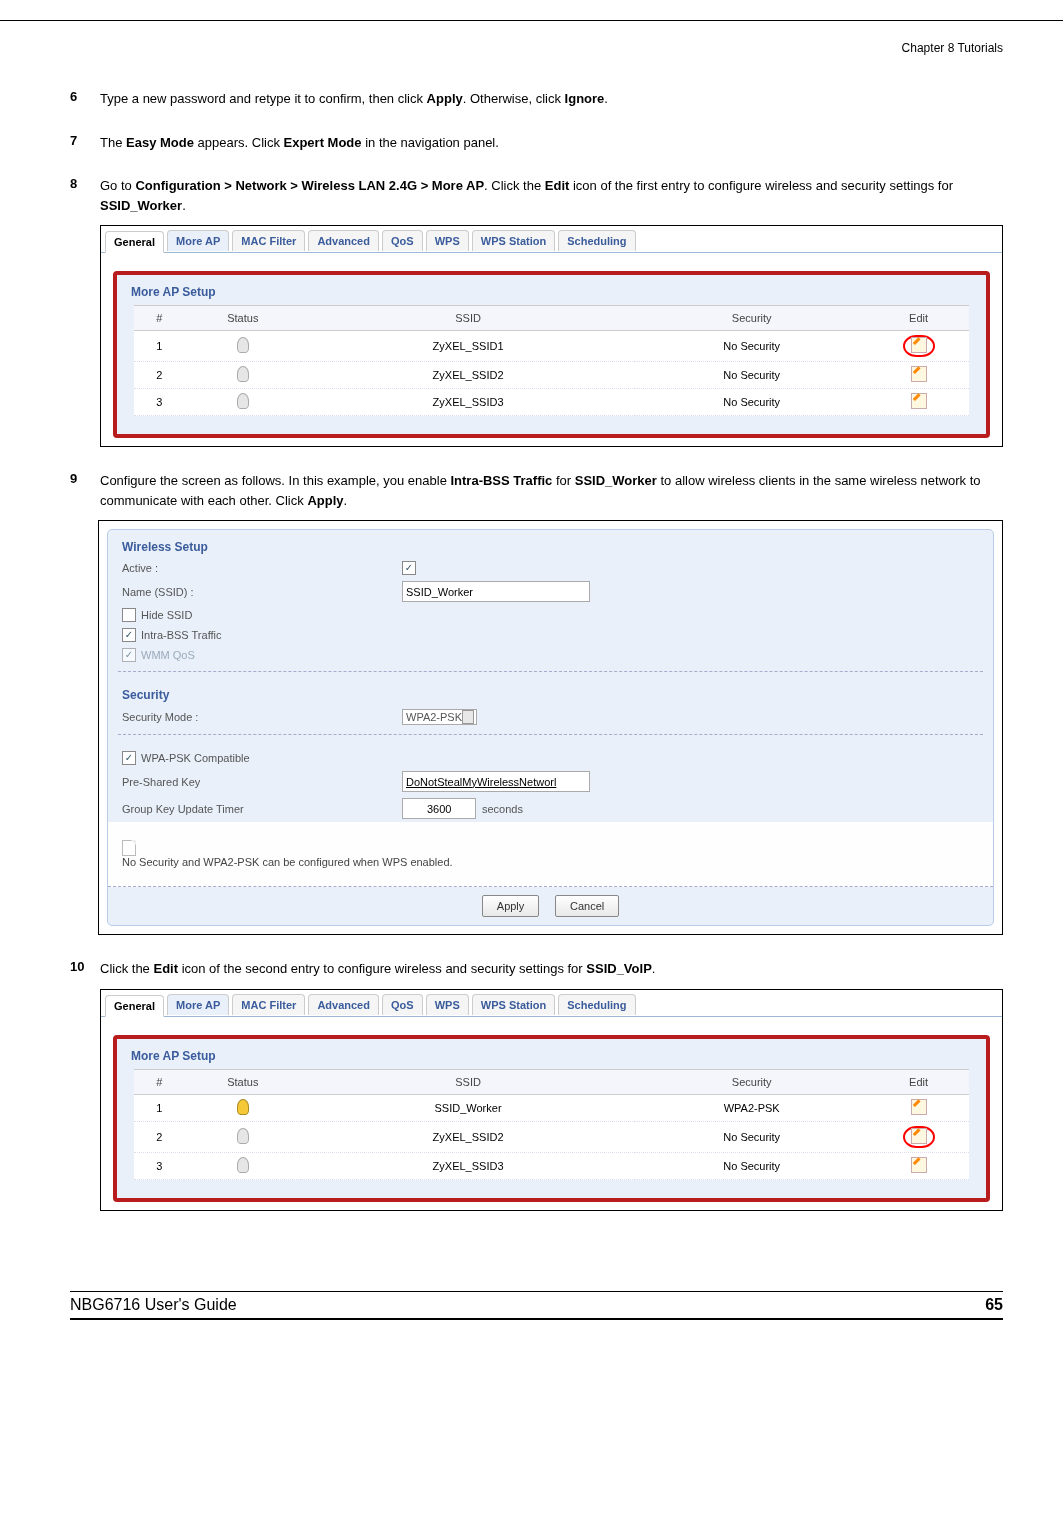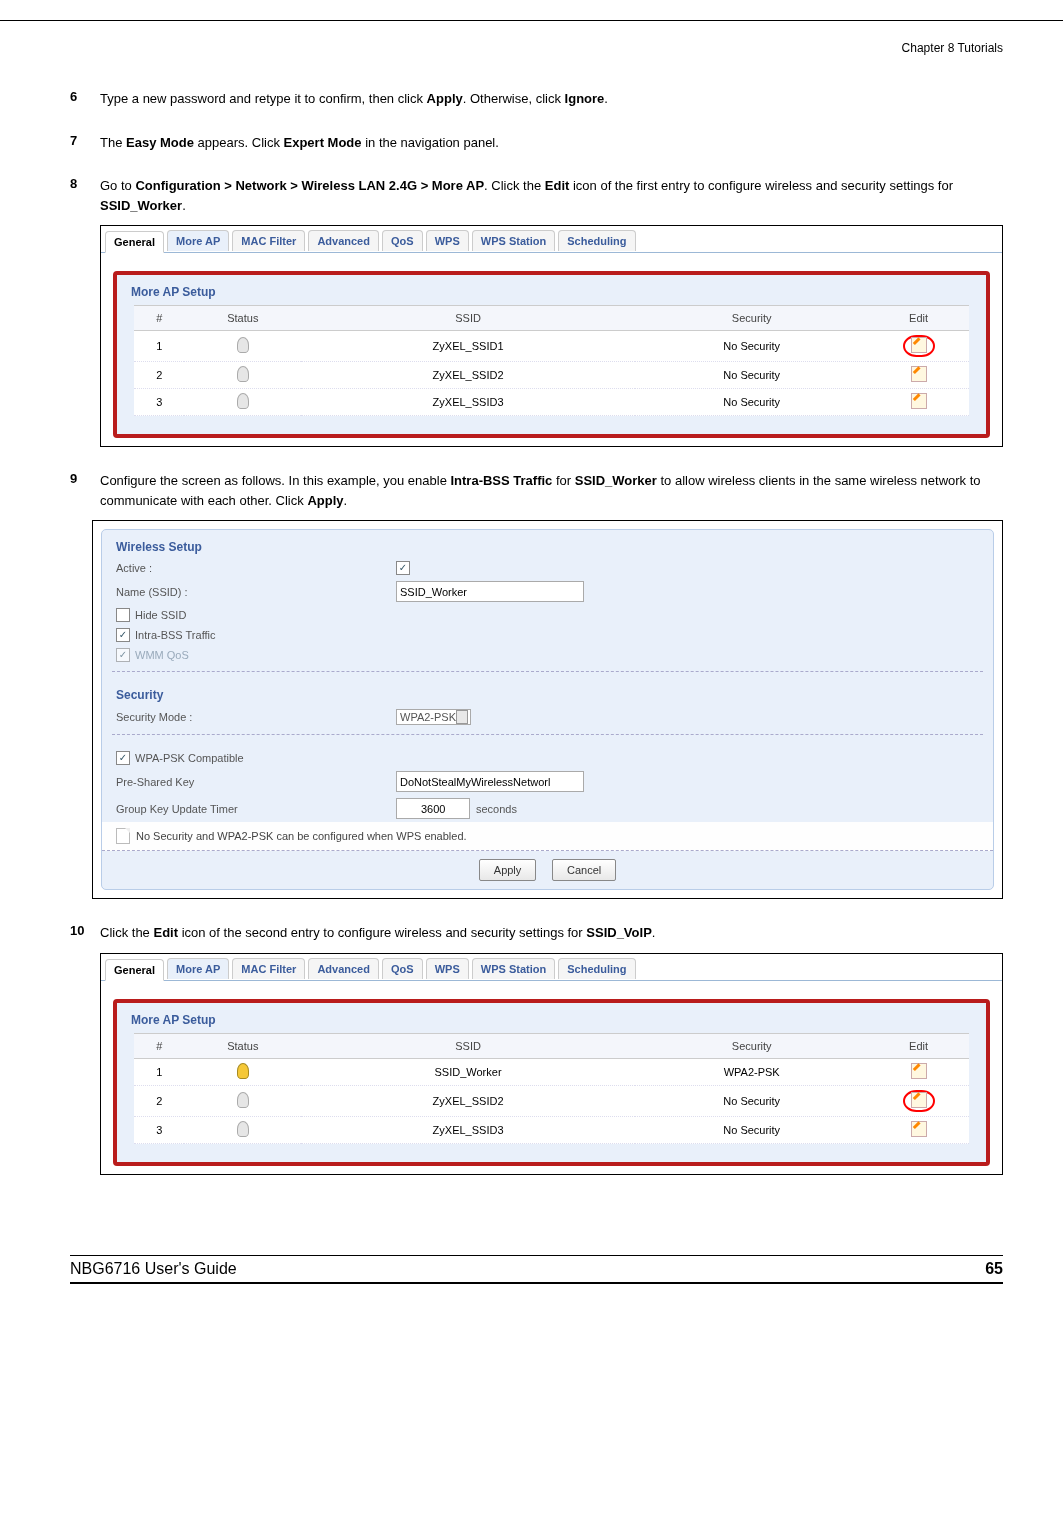--- a/index.html
+++ b/index.html
@@ -124,21 +124,21 @@
   .bulb-icon {
     display: inline-block;
     width: 10px; height: 14px;
     border-radius: 50% 50% 30% 30%;
   }
   .bulb-on { background: #f5c838; border: 1px solid #a78a20;}
   .bulb-off { background: #e6e6e6; border: 1px solid #aaa;}
   .wireless-panel {
     border: 1px solid #000;
     margin-top: 10px;
-    margin-left: 22px;
+    margin-left: 28px;
     background: #fff;
     padding: 8px;
   }
   .wpanel-inner {
     background: #e9f0fa;
     border: 1px solid #b9cde8;
     border-radius: 5px;
     padding-bottom: 6px;
   }
   .wrow {
@@ -184,25 +184,26 @@
     position: absolute;
     right: 2px; top: 50%;
     width: 10px; height: 12px;
     background: #e8e8e8;
     border: 1px solid #999;
     transform: translateY(-50%);
   }
   .note-box {
     background: #fefefe;
     border-bottom: 1px dashed #aac;
-    padding: 6px 14px;
+    padding: 18px 14px;
     font-size: 11px;
     color: #444;
     display: flex;
-    align-items: center;
+    align-items: flex-start;
+    flex-direction: column;
   }
   .note-icon {
     display: inline-block;
     width: 12px; height: 14px;
     background: #fff;
     border: 1px solid #bbb;
     margin-right: 6px;
     position: relative;
   }
   .note-icon::after {
@@ -346,21 +347,21 @@
         <span class="lbl">Security Mode :</span>
         <span class="selectbox">WPA2-PSK</span>
       </div>
       <div class="dashed-sep"></div>
       <div class="wrow" style="padding-top:10px">
         <span class="checkbox checked"></span>
         <span>WPA-PSK Compatible</span>
       </div>
       <div class="wrow">
         <span class="lbl">Pre-Shared Key</span>
-        <input class="textinput" style="width: 180px;" value="DoNotStealMyWirelessNetworl">
+        <input class="textinput" style="width: 180px; text-decoration: underline;" value="DoNotStealMyWirelessNetworl">
       </div>
       <div class="wrow">
         <span class="lbl">Group Key Update Timer</span>
         <input class="textinput" style="width: 45px; padding-left: 24px;" value="3600">
         <span style="margin-left:6px">seconds</span>
       </div>
       <div class="note-box">
         <span class="note-icon"></span>
         <span>No Security and WPA2-PSK can be configured when WPS enabled.</span>
       </div>

